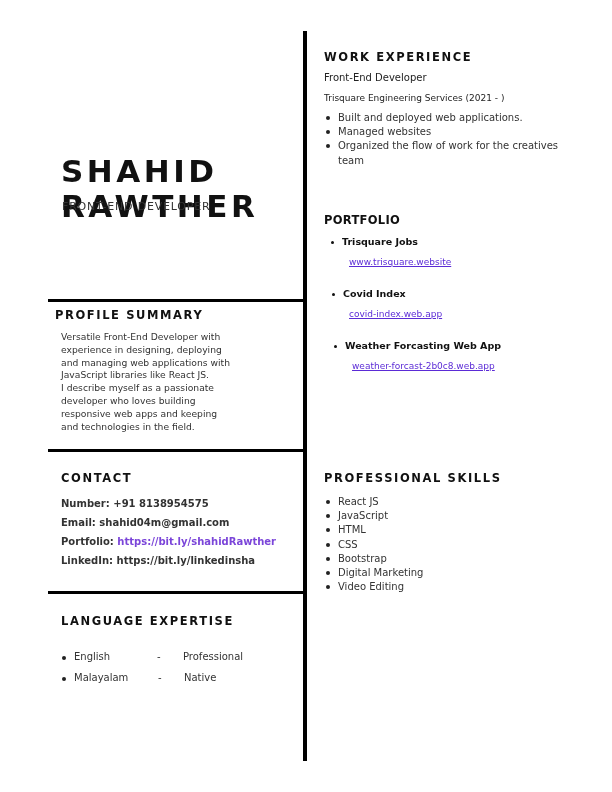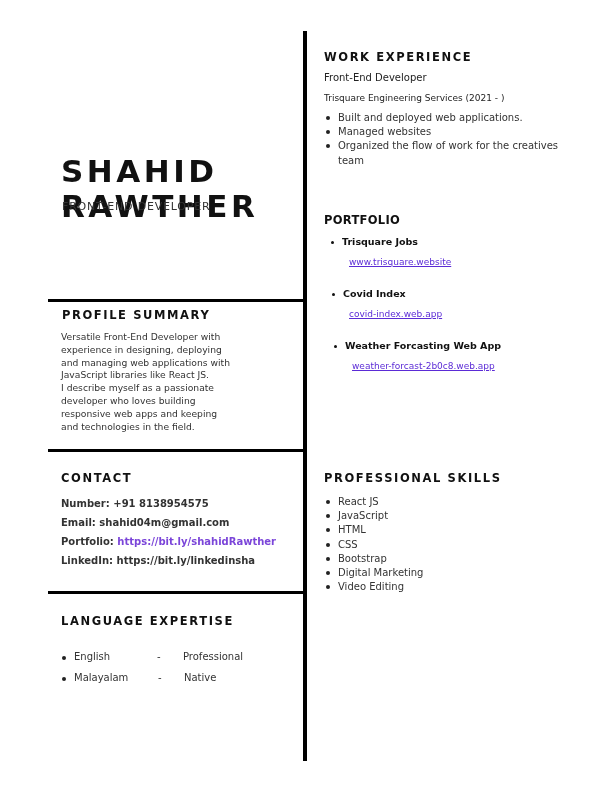--- a/index.html
+++ b/index.html
@@ -46,21 +46,21 @@
 <div class="hline" style="top:299px"></div>
 <div class="hline" style="top:449px"></div>
 <div class="hline" style="top:591px"></div>
 
 <div class="name">
   <div>SHAHID</div>
   <div>RAWTHER</div>
 </div>
 <div class="title">FRONT-END DEVELOPER</div>
 
-<div class="h2" style="left:62px; top:308px;">PROFILE SUMMARY</div>
+<div class="h2" style="left:55px; top:308px;">PROFILE SUMMARY</div>
 <div class="summary">
   <p>Versatile Front-End Developer with</p>
   <p>experience in designing, deploying</p>
   <p>and managing web applications with</p>
   <p>JavaScript libraries like React JS.</p>
   <p>I describe myself as a passionate</p>
   <p>developer who loves building</p>
   <p>responsive web apps and keeping</p>
   <p>and technologies in the field.</p>
 </div>

